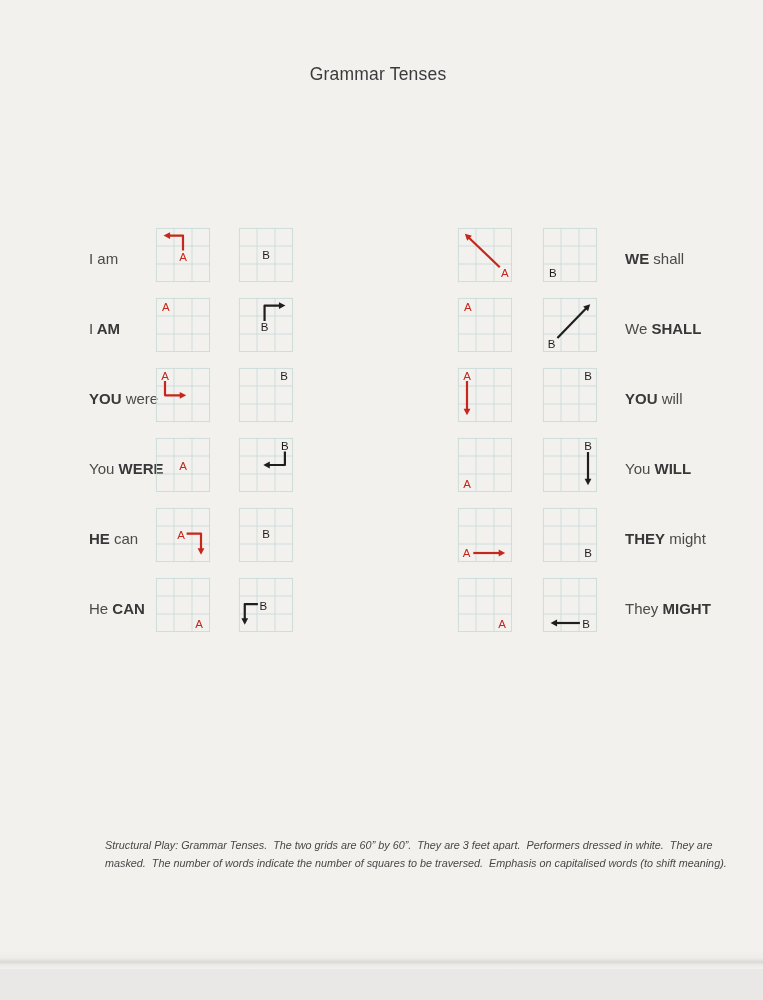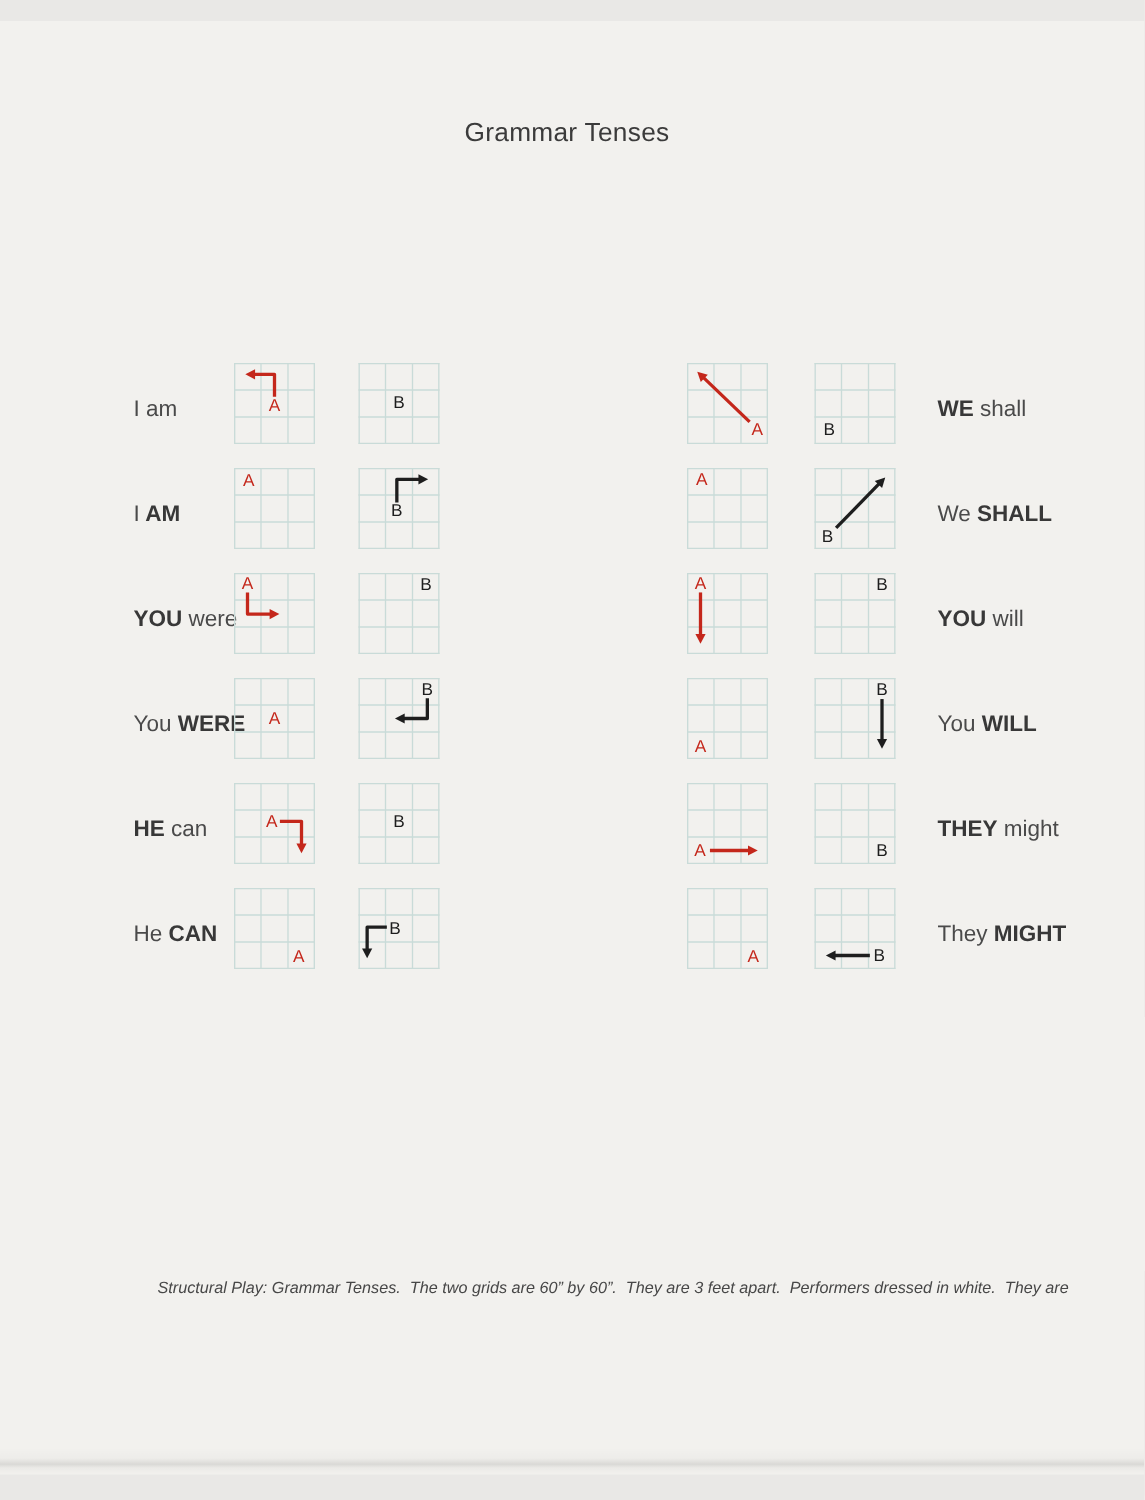--- a/index.html
+++ b/index.html
@@ -1,19 +1,19 @@
 <!DOCTYPE html>
 <html><head>
 <meta charset="utf-8">
 <style>
   html,body{margin:0;padding:0;background:#e9e8e6;}
   .page{
     position:relative;
     width:763px;height:969px;
-    margin:14px auto;
+    margin:0 auto;
     overflow:hidden;
     font-family:"Liberation Sans",sans-serif;
     background:
       linear-gradient(90deg, rgba(0,0,0,0.035) 0%, rgba(0,0,0,0) 6%),
       radial-gradient(125% 95% at 55% 42%, #f6f5f3 0%, #f3f2f0 55%, #eeede b 100%),
       #f2f1ee;
     background-color:#f2f1ee;
   }
   .page-title{
     position:absolute;top:64px;left:0;width:756px;
@@ -419,16 +419,17 @@
             <polyline points="36.9,45 12.86,45" fill="none" stroke="#1e1e1e" stroke-width="2.2" stroke-linejoin="round" stroke-linecap="butt"></polyline>
             <polygon points="7.56,45 14.059999999999999,41.6 14.059999999999999,48.4" fill="#1e1e1e" stroke="none"></polygon>
           </g>
           <text x="43.199999999999996" y="45.9" text-anchor="middle" dominant-baseline="central" font-size="11.5" fill="#1e1e1e" font-family="&quot;Liberation Sans&quot;, sans-serif">B</text>
         </svg>
       </div>
   </div>
 
   <div class="caption">
     <div>Structural Play: Grammar Tenses.  The two grids are 60” by 60”.  They are 3 feet apart.  Performers dressed in white.  They are</div>
+    <div>masked.  The number of words indicate the number of squares to be traversed.  Emphasis on capitalised words (to shift meaning).</div>
   </div>
 
   <div class="photo-bottom-edge"></div>
 </div>
 
 </body></html>

